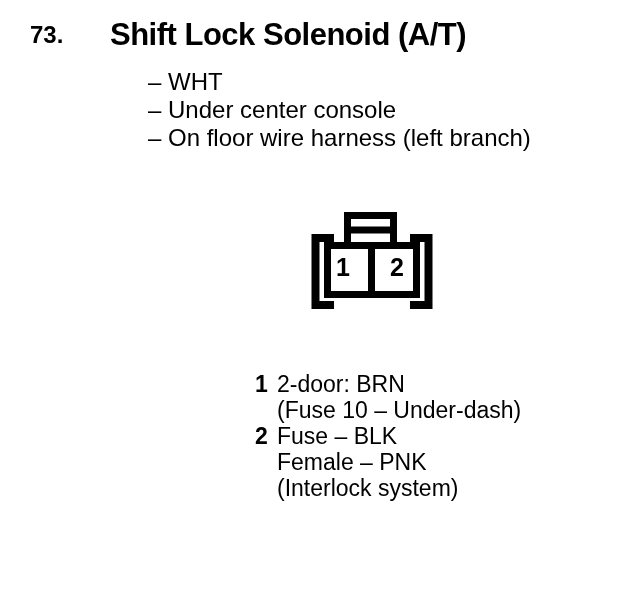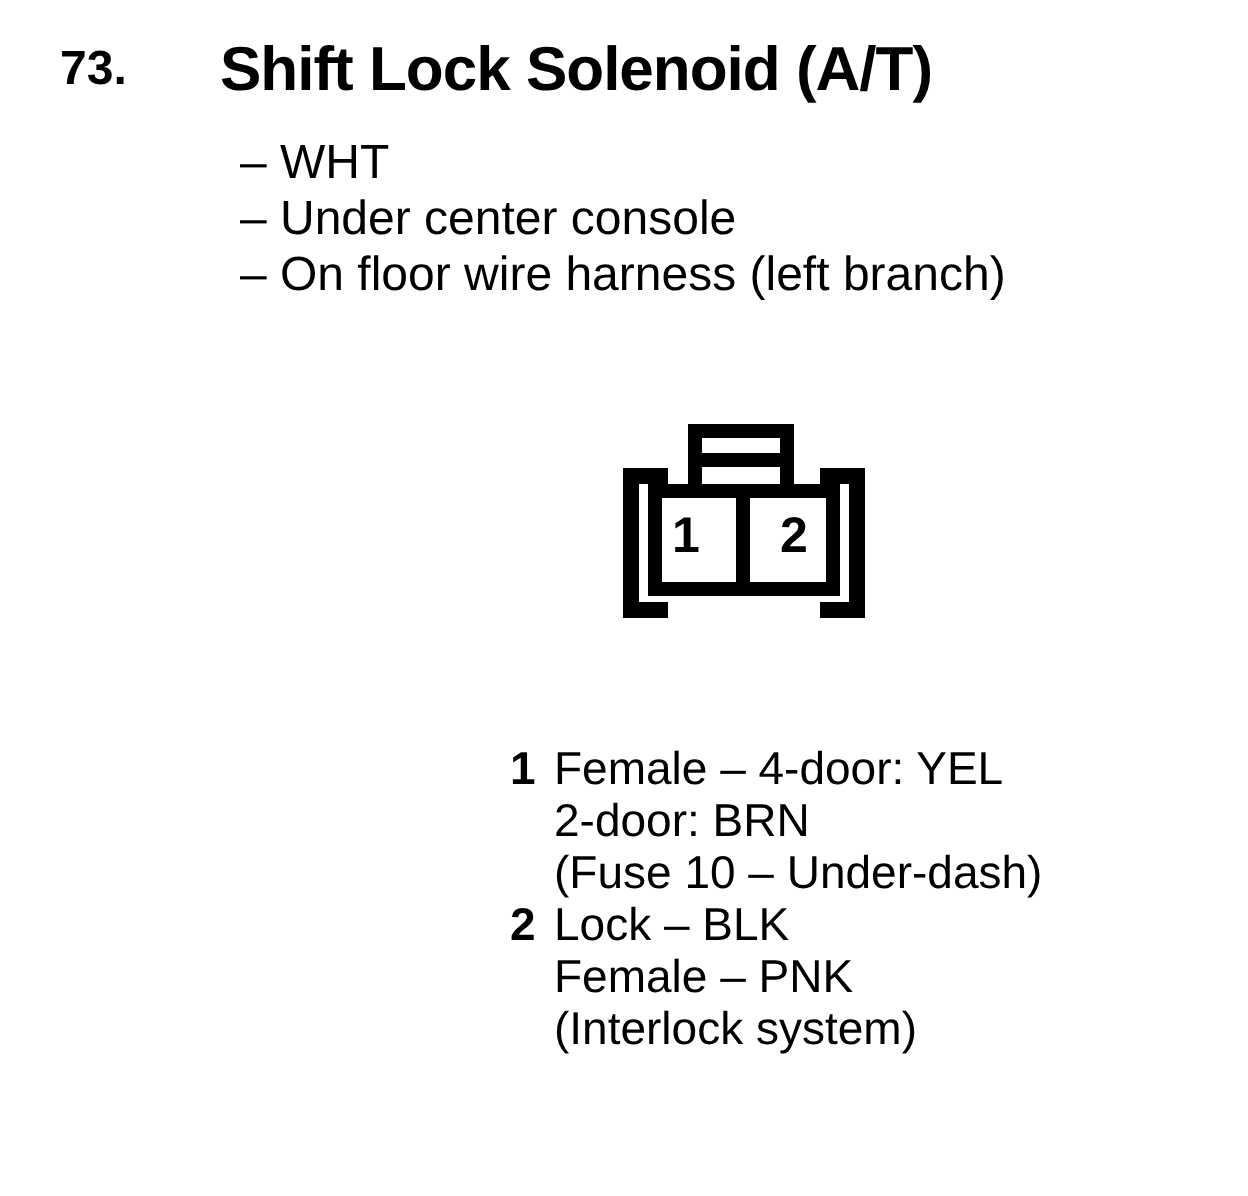--- a/index.html
+++ b/index.html
@@ -24,21 +24,21 @@
     white-space: nowrap;
     letter-spacing: -0.5px;
   }
 
   
   .details {
     position: absolute; left: 120px; top: 68px;
     font-size: 24px; line-height: 28px;
     width: 480px;
   }
-  .detail { white-space: nowrap; }
+  .detail { white-space: nowrap; margin-left: 28px; }
   .detail .dash { display: inline-block; width: 20px; }
 
   
   .connector-svg {
     position: absolute; left: 306px; top: 206px;
   }
   .connector-svg text {
     font-family: "Liberation Sans", sans-serif;
     font-weight: bold;
     font-size: 25px;
@@ -81,27 +81,26 @@
     <line x1="65.5" y1="36" x2="65.5" y2="92" stroke="#000" stroke-width="7"></line>
 
     <text x="37" y="70" text-anchor="middle">1</text>
     <text x="91" y="70" text-anchor="middle">2</text>
   </svg>
 
   <div class="pins">
 
     <div class="pin-item">
       <span class="pin-num">1</span>
-      <div class="pin-line"><span>Female – 4-door: YEL</span><span class="bld"></span><span></span></div>
       <div class="pin-line"><span>2-door: BRN</span><span class="bld"></span><span></span></div>
       <div class="pin-line"><span>(Fuse </span><span class="bld">10</span><span> – Under-dash)</span></div>
     </div>
 
     <div class="pin-item">
       <span class="pin-num">2</span>
-      <div class="pin-line"><span>Lock – BLK</span><span class="bld"></span><span></span></div>
+      <div class="pin-line"><span>Fuse – BLK</span><span class="bld"></span><span></span></div>
       <div class="pin-line"><span>Female – PNK</span><span class="bld"></span><span></span></div>
       <div class="pin-line"><span>(Interlock system)</span><span class="bld"></span><span></span></div>
     </div>
 
   </div>
 
 </div>
 
 </body></html>

